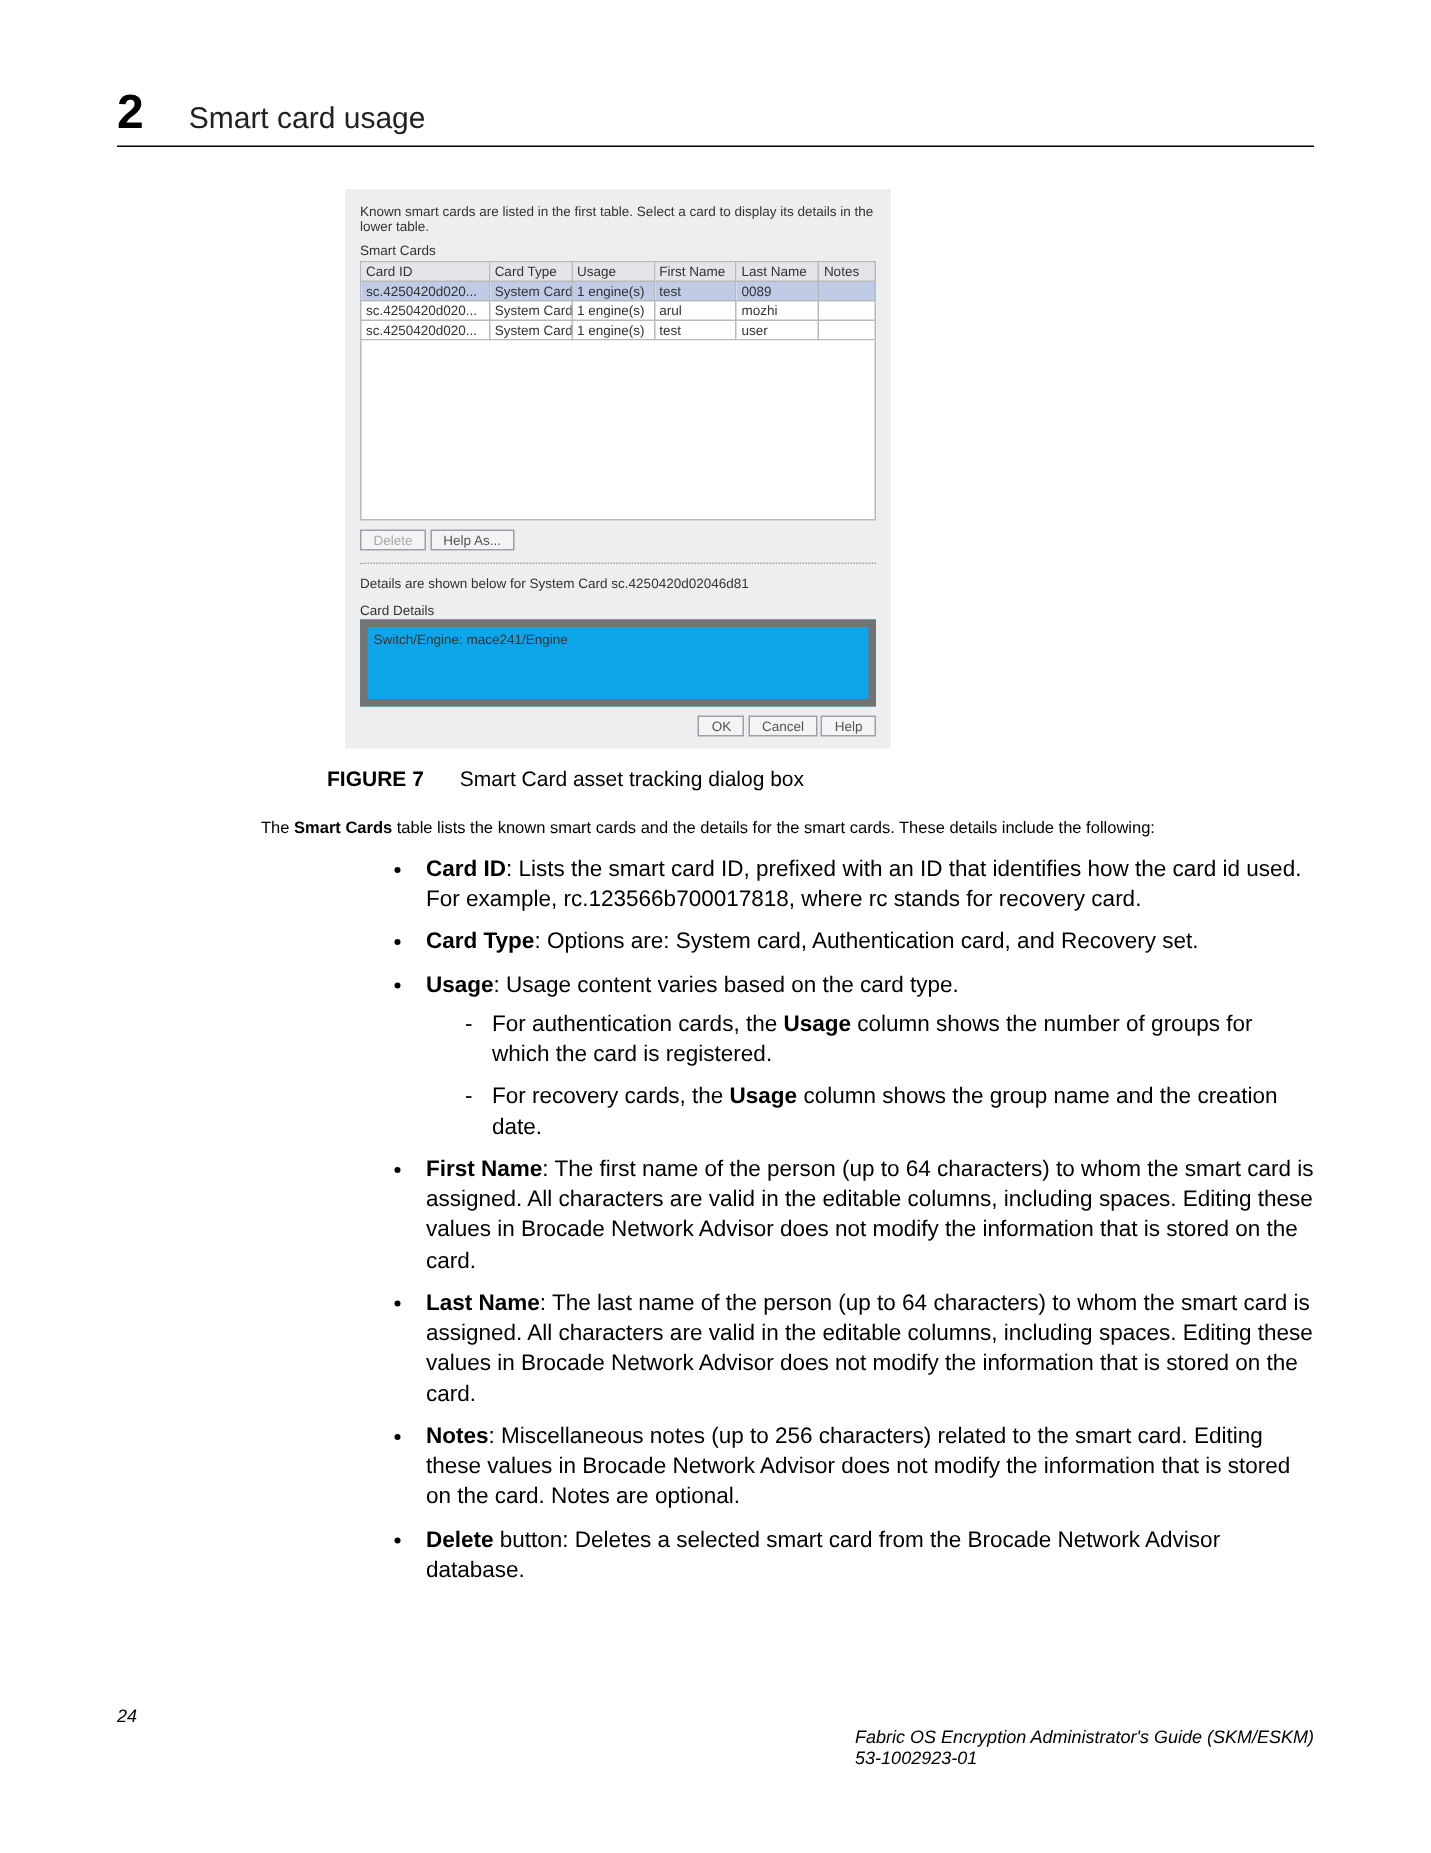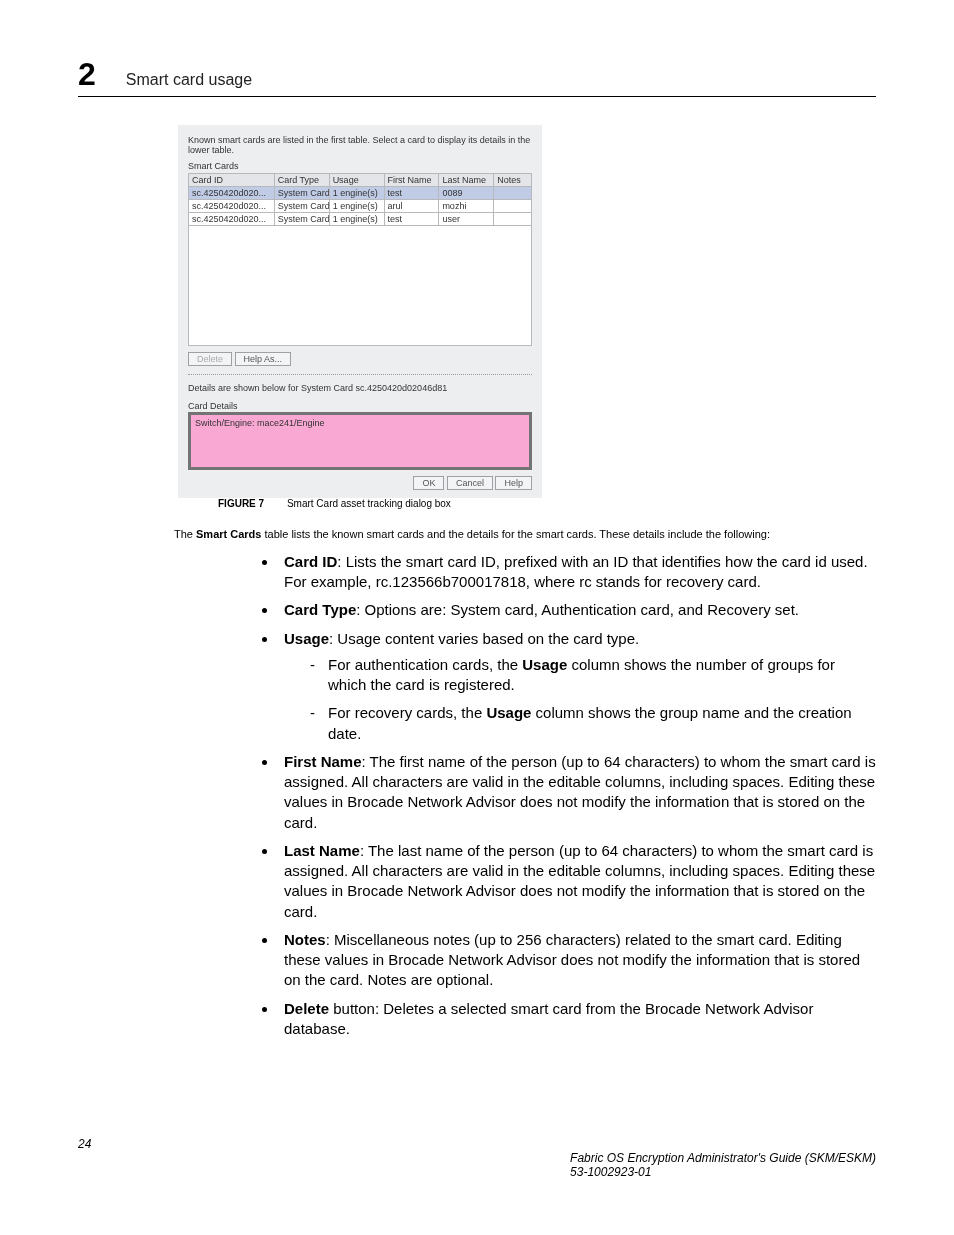--- a/index.html
+++ b/index.html
@@ -23,25 +23,25 @@
     padding-bottom: 6px;
     margin-bottom: 28px;
   }
   .chapnum {
     font-size: 32px;
     font-weight: bold;
     margin-right: 30px;
     line-height: 1;
   }
   .chaptitle {
-    font-size: 16px;
+    font-size: 20px;
     color: #222;
   }
   .figure-block {
-    margin-left: 68px;
+    margin-left: 120px;
     width: 396px;
     padding-left: 32px;
   }
   .shot {
     border: 0;
     background: #edeef0;
     padding: 10px 10px 8px 10px;
     font-family: Arial, Helvetica, sans-serif;
     font-size: 9px;
     color: #333;
@@ -84,34 +84,35 @@
   }
   .shot-btn.disabled { color: #aaa; }
   .shot-sep {
     border-top: 1px dotted #999;
     margin: 8px 0;
   }
   .shot-details {
     margin-top: 4px;
   }
   .shot-panel {
-    background: #f9a8d4;
-    border: 3px solid #737373;
+    background: #0ea5e9;
+    border: 5px solid #737373;
     height: 58px;
     padding: 3px 4px;
     font-size: 9px;
     margin-top: 1px;
   }
   .shot-footer {
     text-align: right;
     margin-top: 6px;
   }
   .fig-label-row {
+    margin-top: 12px;
     margin-left: 140px;
-    font-size: 10px;
+    font-size: 14px;
   }
   .fig-label-row .fl { font-weight: bold; margin-right: 20px; }
   .body-text {
     margin-left: 96px;
     margin-right: 0;
     margin-top: 18px;
     font-size: 11px;
     line-height: 1.35;
   }
   .body-text p { margin: 0 0 10px 0; }

